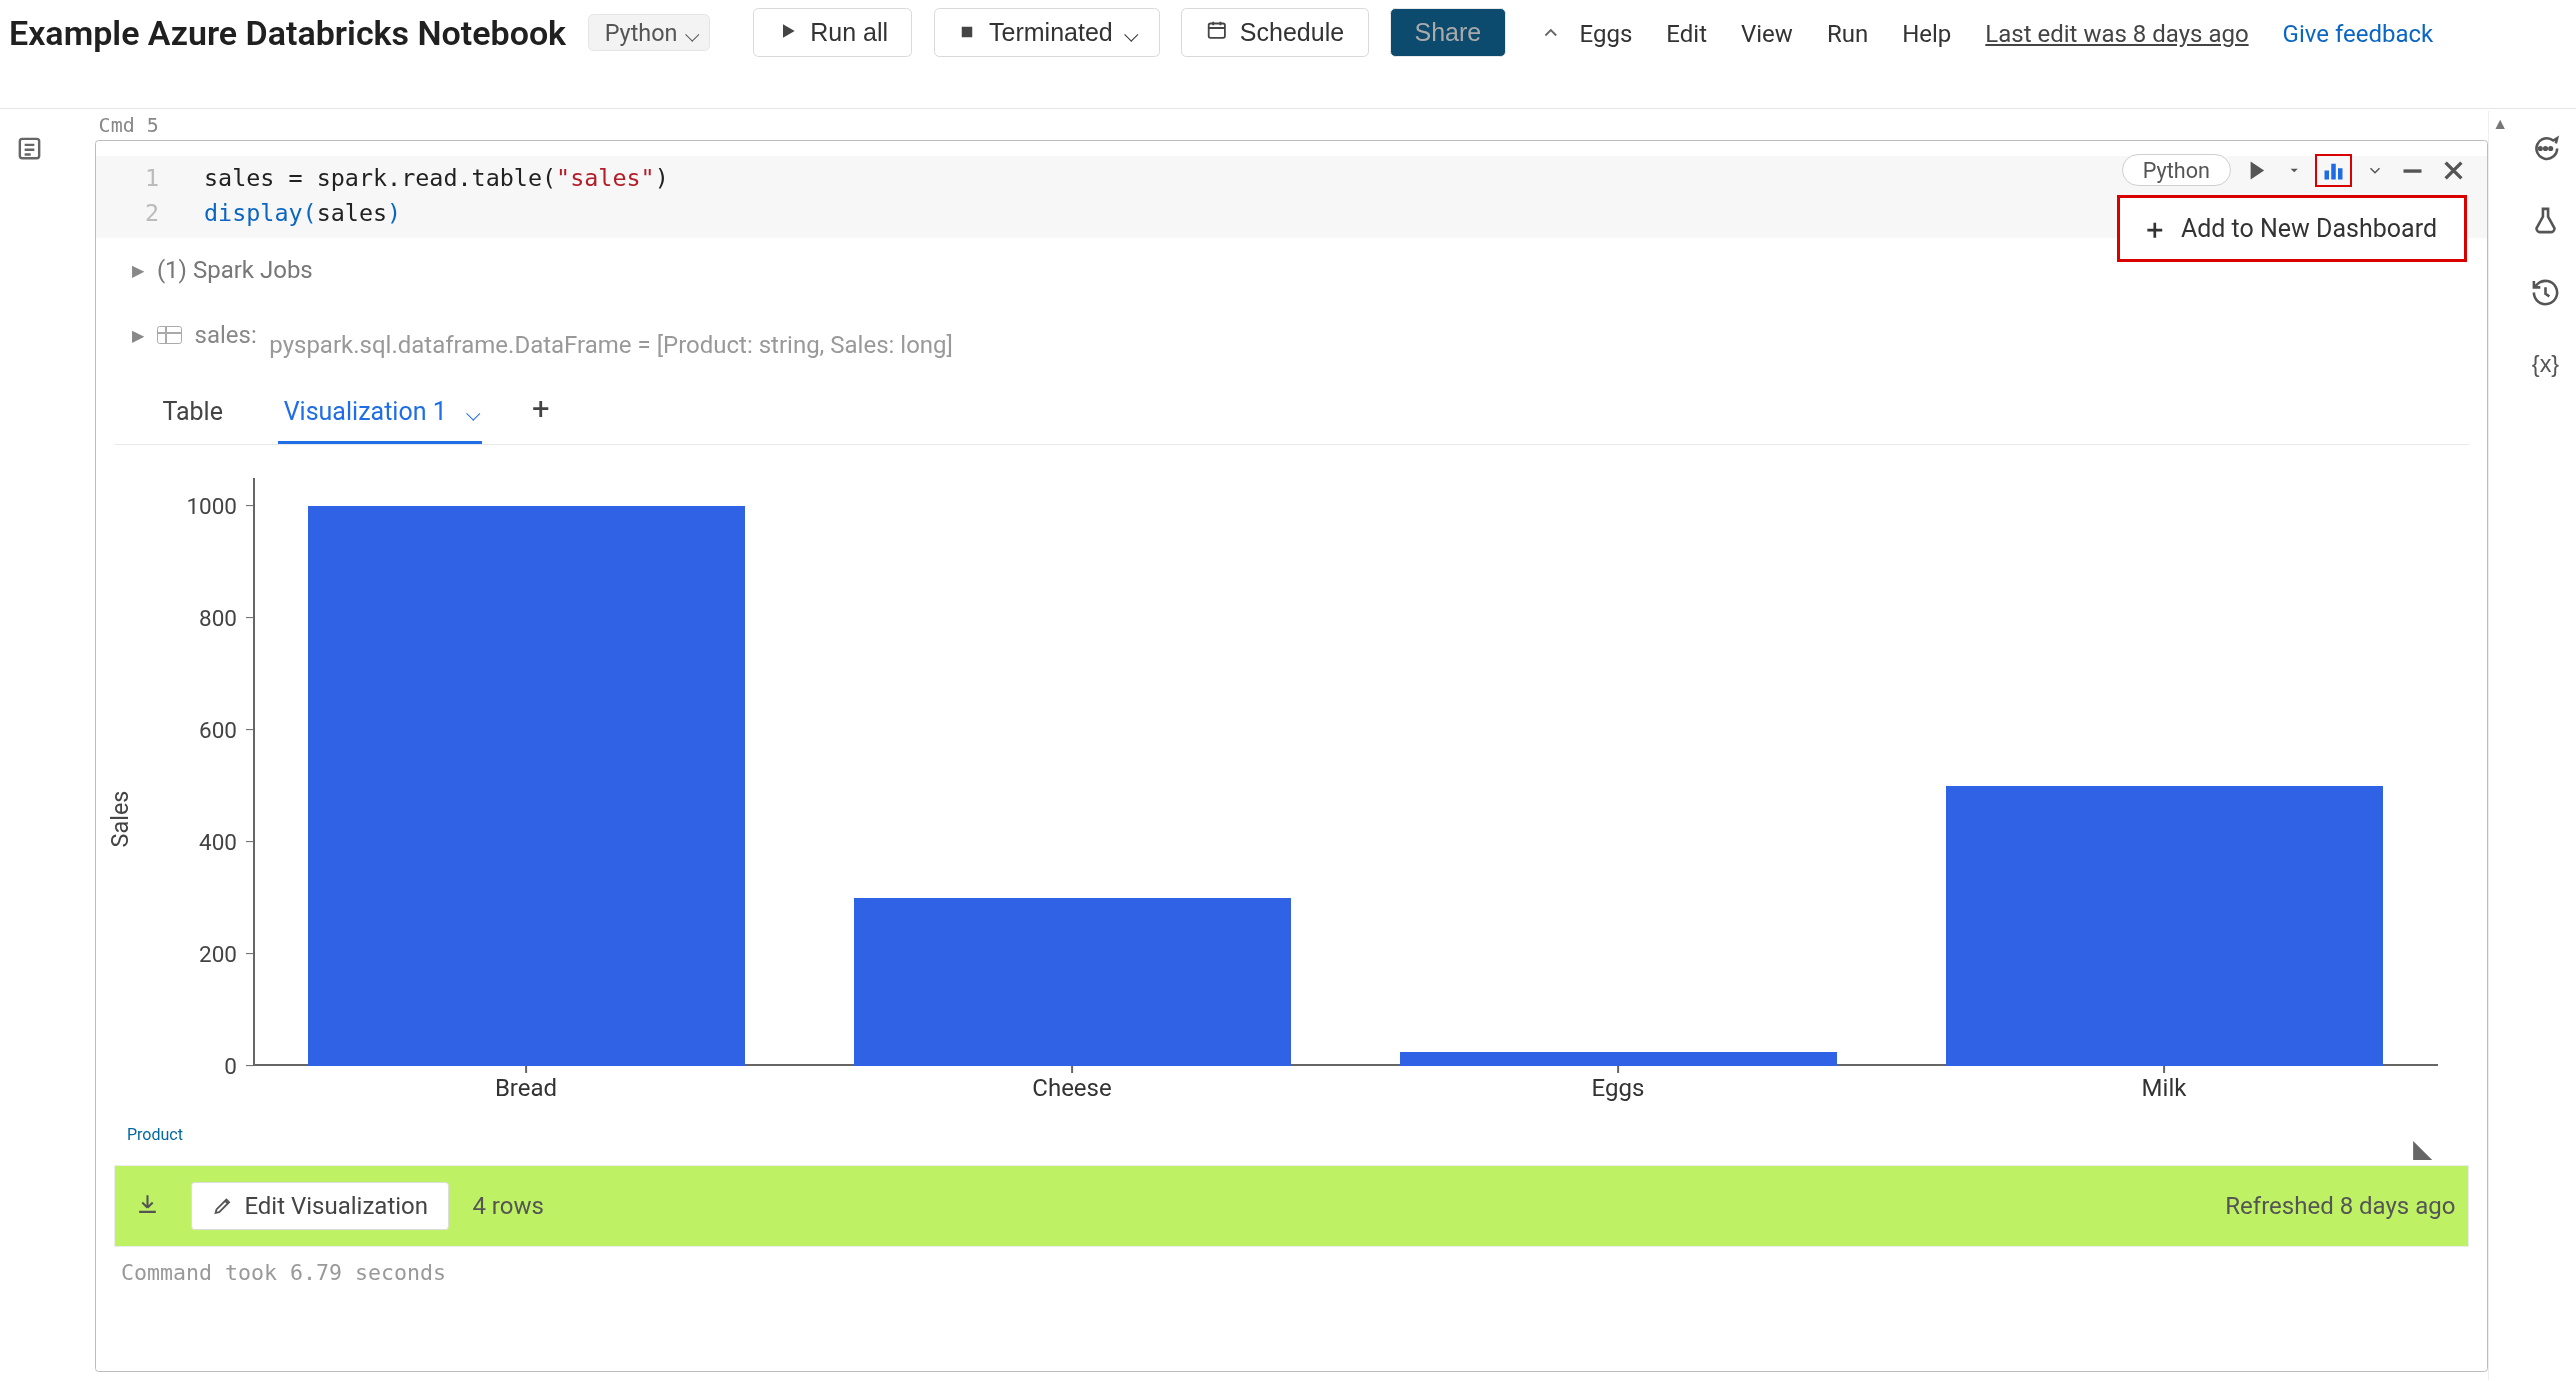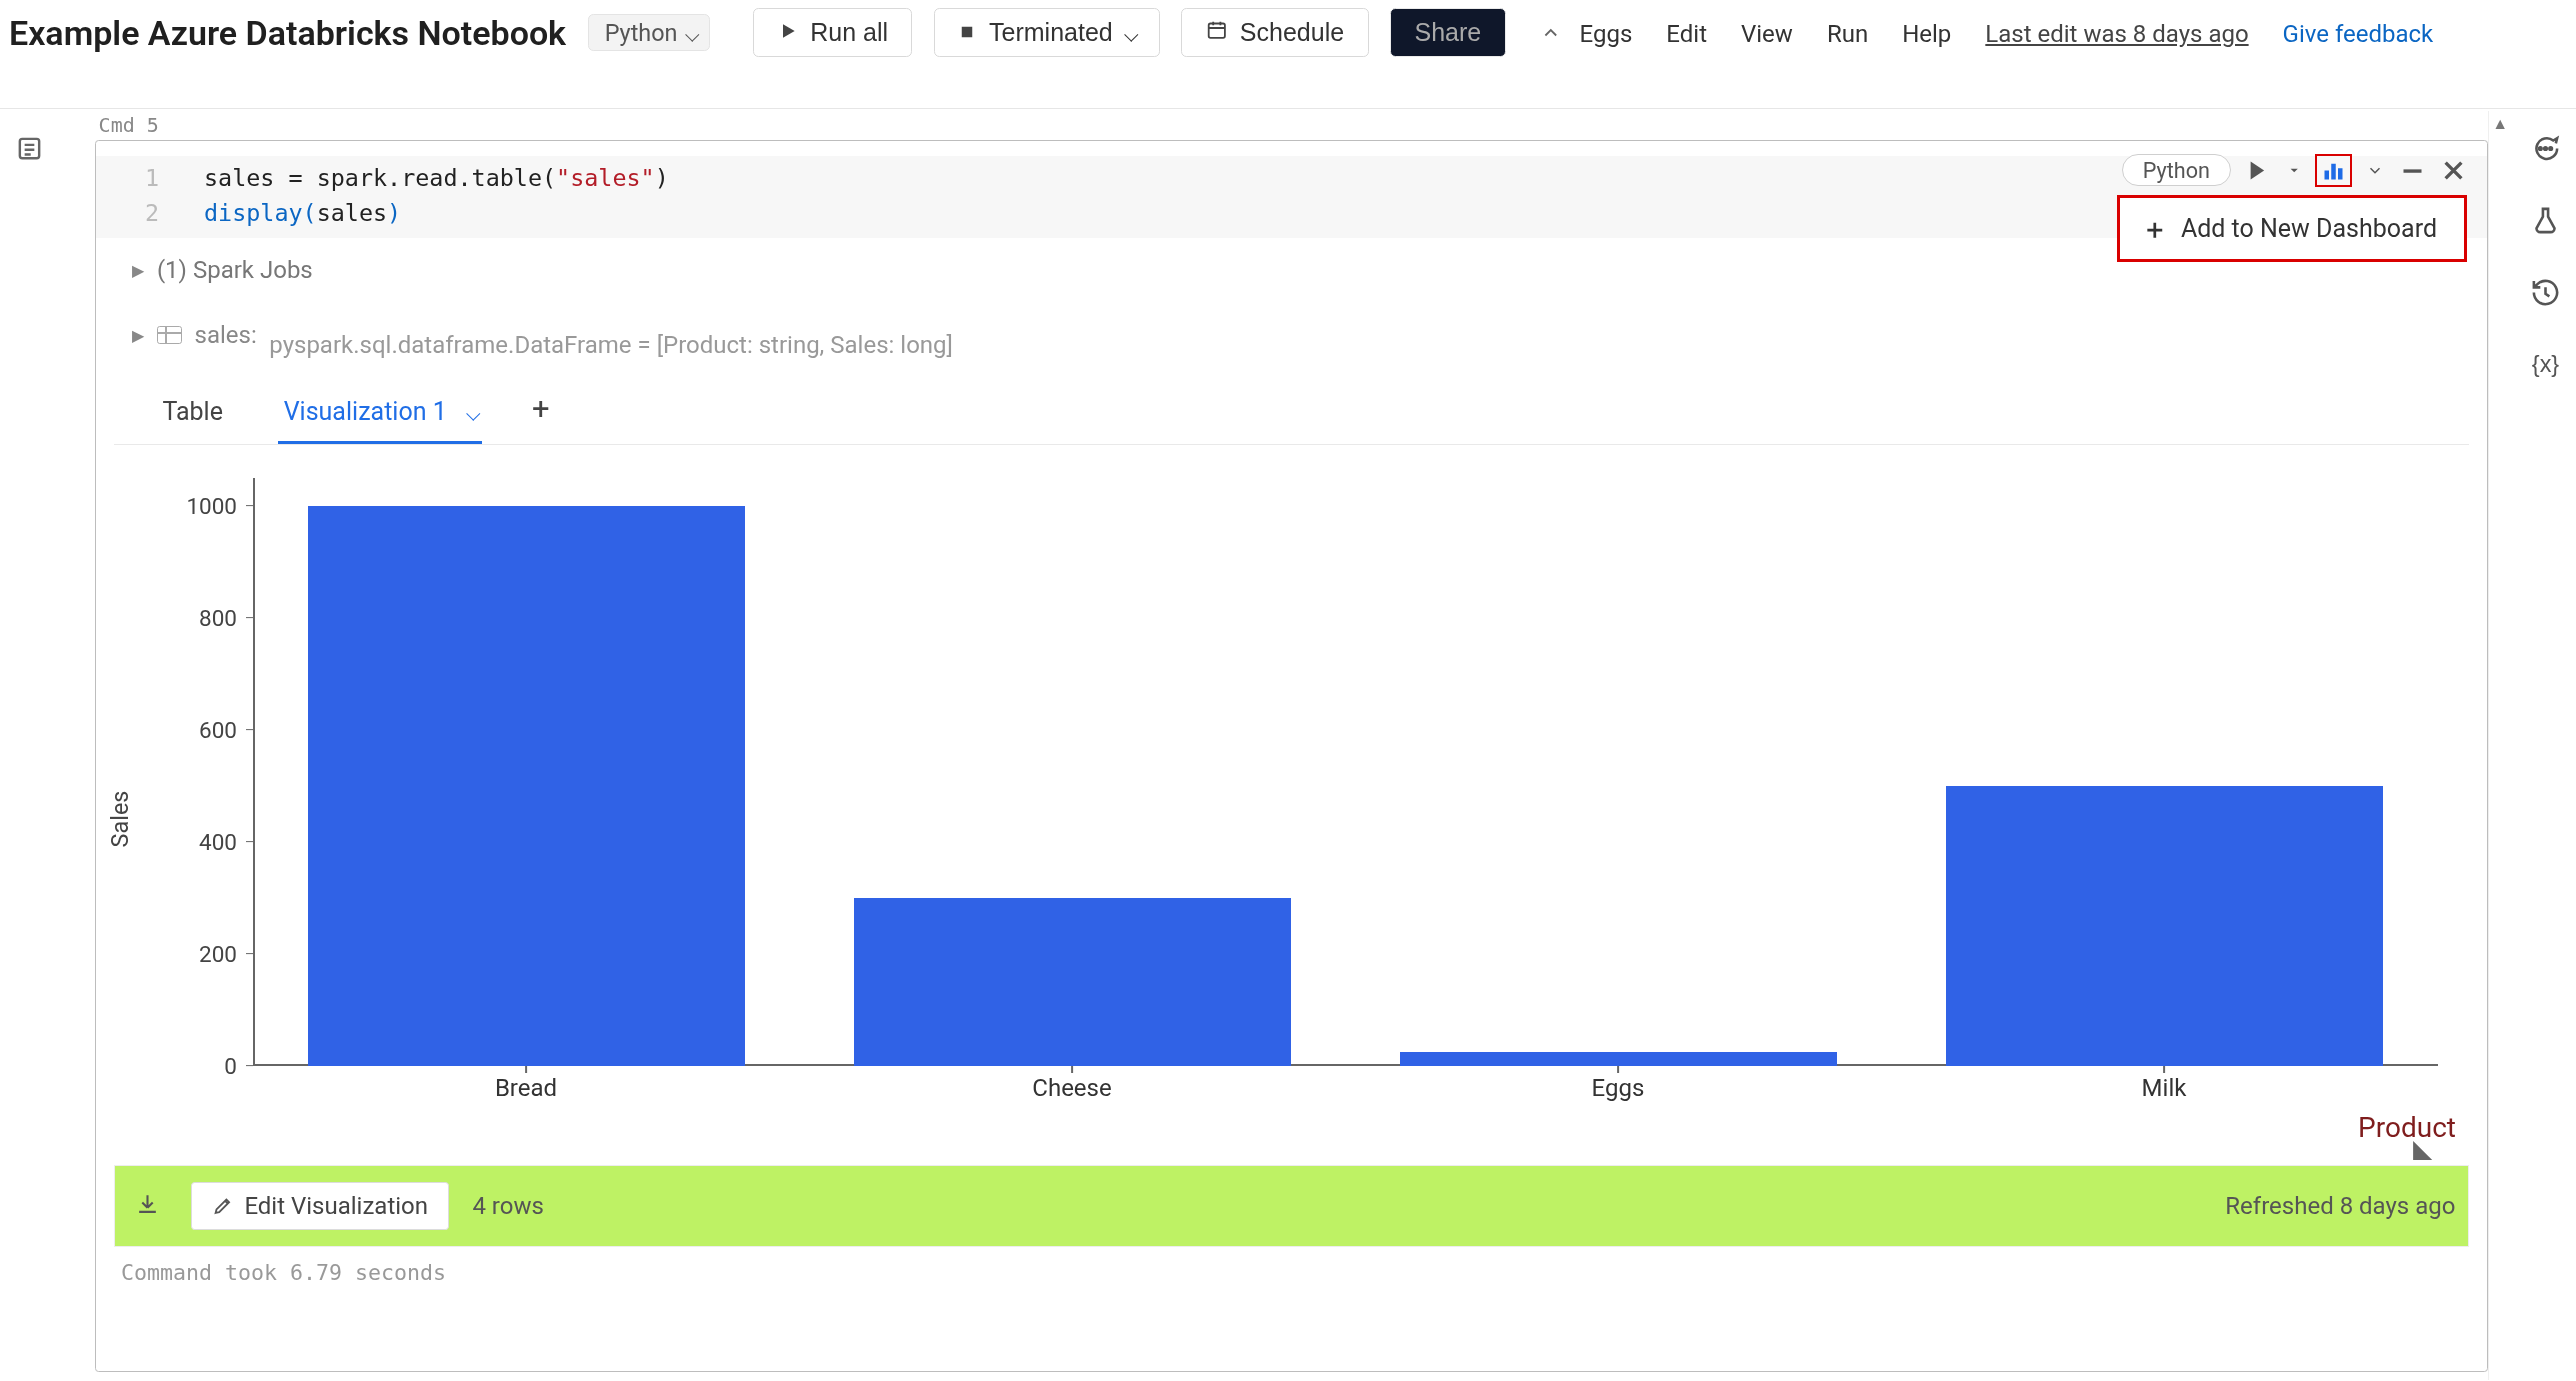--- a/index.html
+++ b/index.html
@@ -18,21 +18,21 @@
     border:0.9px solid #e4e4e4; border-radius:5.4px;
     padding:3.6px 12.6px 3.6px 16px; display:inline-flex; align-items:center; gap:9px;
   }
   .flex-spacer { flex:1; }
   .hdr-btn {
     border:0.9px solid #d9d9d9; border-radius:5.4px;
     background:#fff; font-size:25px; color:#333;
     padding:9px 23.4px; display:inline-flex; align-items:center; gap:12.6px;
     cursor:pointer;
   }
-  .hdr-btn.share { background:#0f172a; color:#aaa; border-color:#eaeaea;justify-content:center;}
+  .hdr-btn.share { background:#0c4a6e; color:#aaa; border-color:#eaeaea;justify-content:center;}
   .hdr-icon-plain {
     width:47px; height:40px;
     display:inline-flex; align-items:center; justify-content:center;
     color:#555;
   }
   .header-row2 { display:flex; align-items:center; gap:34px; height:50px; padding-left:5.4px;}
   .menu-item { font-size:24px; color:#333; cursor:pointer;}
   .menu-item.underline { text-decoration: underline; color:#444;}
   .menu-item.link { color:#0b66c3; }
 
@@ -128,21 +128,21 @@
   }
   .plot { position:absolute; left:126px; right:18px; top:5.4px; bottom:99px;}
   .plot .axis-y { position:absolute; left:0; top:0; bottom:0; width:1.8px; background:#666;}
   .plot .axis-x { position:absolute; left:0; right:0; bottom:0; height:1.8px; background:#666;}
   .y-tick { position:absolute; left:-88px; width:72px; text-align:right; font-size:22.5px; color:#444; transform:translateY(-50%);}
   .y-tick-mark{ position:absolute; left:-7.2px; width:7.2px; height:1.8px; background:#666; transform:translateY(-0.9px);}
   .bar { position:absolute; bottom:0; background:#3062e6;}
   .bar-group { position:absolute; bottom:0; top:0;}
   .x-tick { position:absolute; top:100%; margin-top:8px; font-size:24px; color:#333; transform:translateX(-50%);}
   .x-tick-mark{ position:absolute; top:100%; left:50%; width:1.8px; height:7.2px; background:#666; transform:translateX(-0.9px);}
-  .x-title { position:absolute; left:0; right:0; bottom:21.6px; text-align:right; font-size:28px; color:#7f1d1d;}
+  .x-title { position:absolute; left:0; right:0; bottom:21.6px; text-align:left; font-size:16px; color:#0369a1;}
   .resize-handle { position:absolute; right:23.4px; bottom:1.8px; font-size:25px; color:#666; transform: scaleX(-1);}
 
   
   .viz-footer {
     display:flex; align-items:center; gap:23.4px;
     margin:0 18px; padding:16px 12.6px;
     border:0.9px solid #ededed; background:#bef264;
     font-size:24px; color:#555;
   }
   .viz-footer .dl { width:40px; text-align:center; color:#555;}

